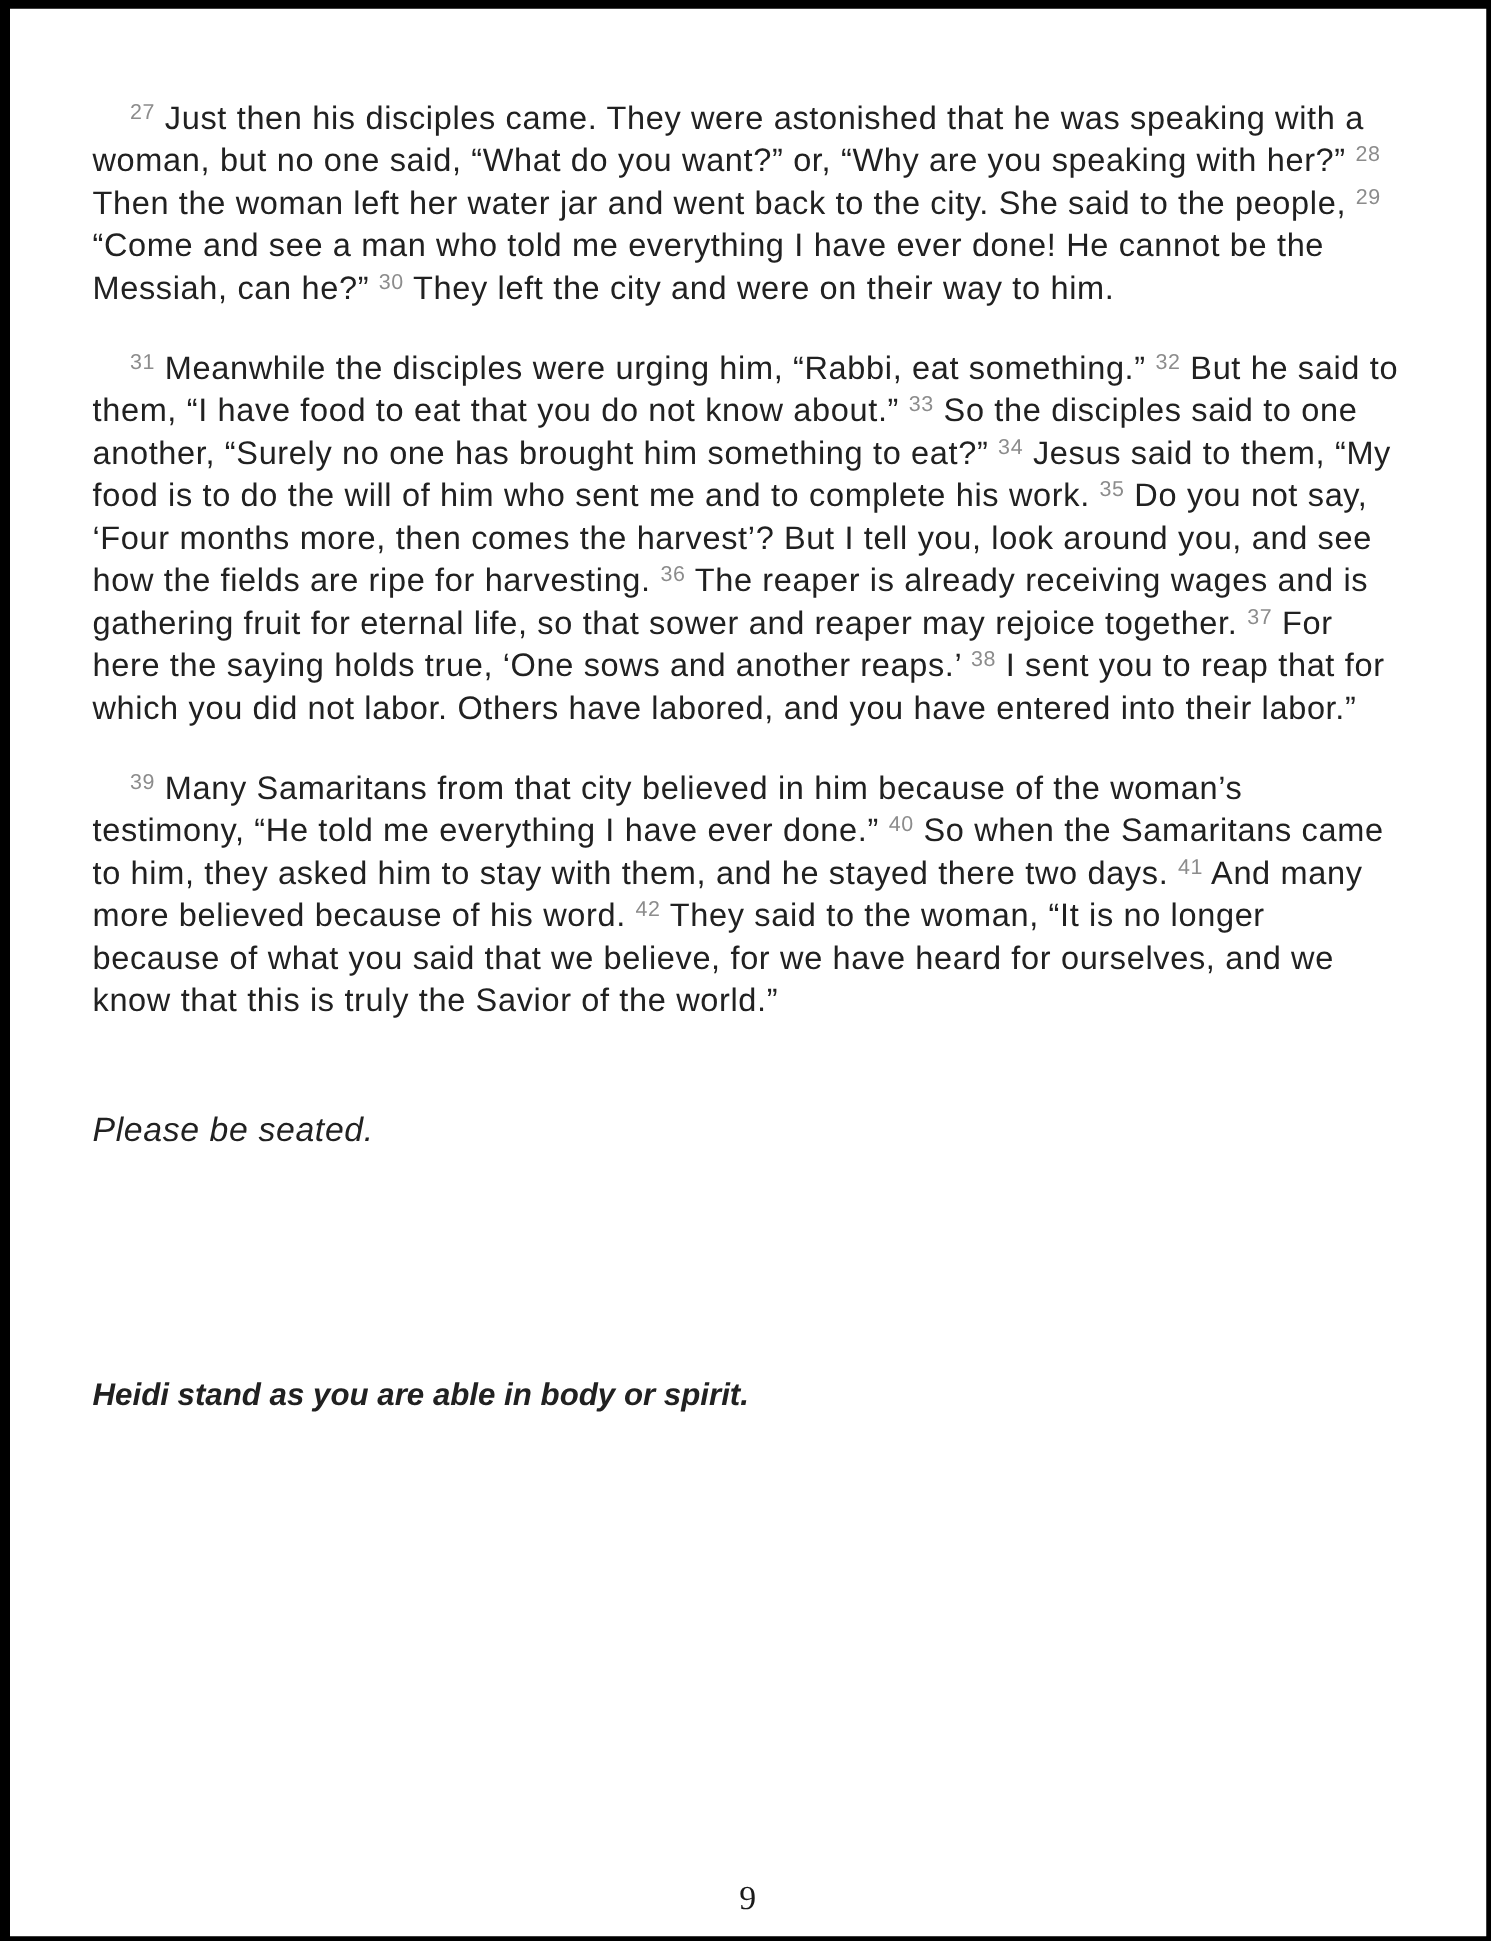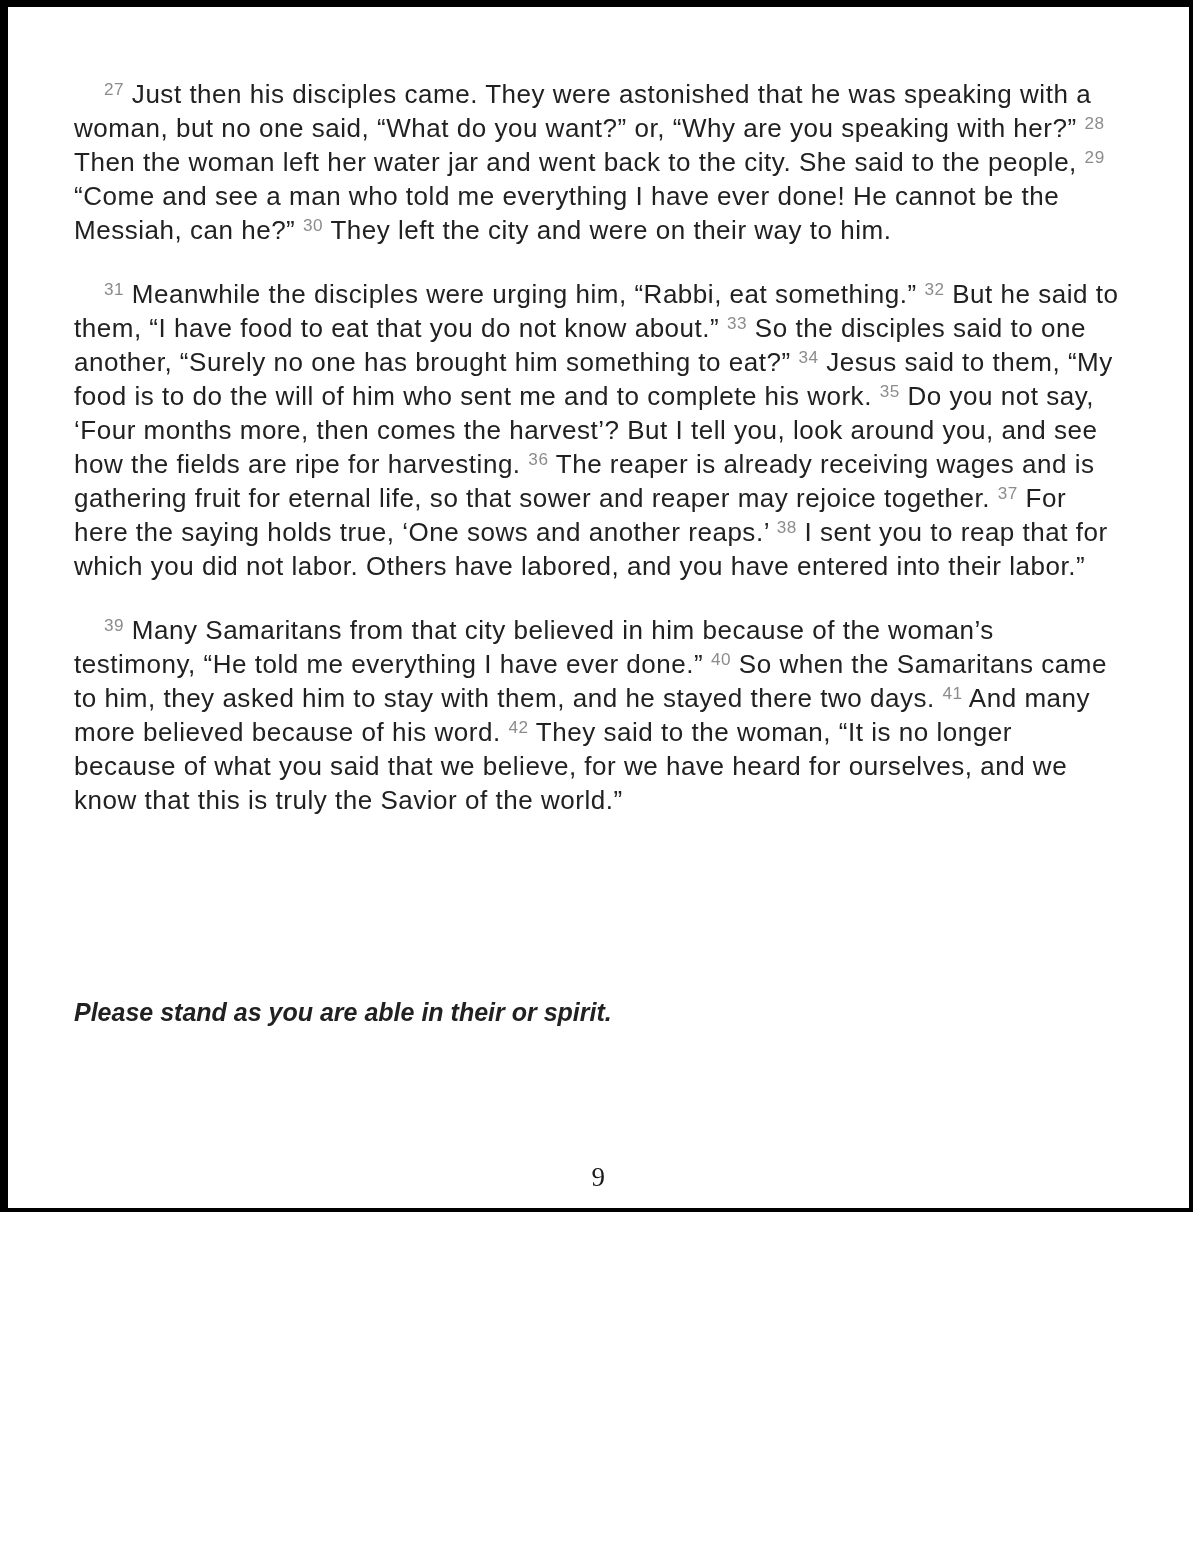--- a/index.html
+++ b/index.html
@@ -5,21 +5,21 @@
 <style>
   html, body {
     margin: 0;
     padding: 0;
     background: #ffffff;
   }
   .page {
     position: relative;
     box-sizing: border-box;
     width: 1193px;
-    height: 1212px;
+    height: 1553px;
     background: #ffffff;
     border: 4px solid #000000;
     border-left-width: 8px;
     border-top-width: 7px;
     padding: 70px 70px 0 66px;
     font-family: "Liberation Sans", "DejaVu Sans", sans-serif;
     font-size: 26px;
     line-height: 34px;
     letter-spacing: 0.02em;
     color: #212121;
@@ -70,19 +70,20 @@
 <body>
 
 <div class="page">
 
   <div class="scripture">
       <p class="verse-para"><sup class="verse-num">27</sup> Just then his disciples came. They were astonished that he was speaking with a woman, but no one said, “What do you want?” or, “Why are you speaking with her?” <sup class="verse-num">28</sup> Then the woman left her water jar and went back to the city. She said to the people, <sup class="verse-num">29</sup> “Come and see a man who told me everything I have ever done! He cannot be the Messiah, can he?” <sup class="verse-num">30</sup> They left the city and were on their way to him.</p>
       <p class="verse-para"><sup class="verse-num">31</sup> Meanwhile the disciples were urging him, “Rabbi, eat something.” <sup class="verse-num">32</sup> But he said to them, “I have food to eat that you do not know about.” <sup class="verse-num">33</sup> So the disciples said to one another, “Surely no one has brought him something to eat?” <sup class="verse-num">34</sup> Jesus said to them, “My food is to do the will of him who sent me and to complete his work. <sup class="verse-num">35</sup> Do you not say, ‘Four months more, then comes the harvest’? But I tell you, look around you, and see how the fields are ripe for harvesting. <sup class="verse-num">36</sup> The reaper is already receiving wages and is gathering fruit for eternal life, so that sower and reaper may rejoice together. <sup class="verse-num">37</sup> For here the saying holds true, ‘One sows and another reaps.’ <sup class="verse-num">38</sup> I sent you to reap that for which you did not labor. Others have labored, and you have entered into their labor.”</p>
       <p class="verse-para"><sup class="verse-num">39</sup> Many Samaritans from that city believed in him because of the woman’s testimony, “He told me everything I have ever done.” <sup class="verse-num">40</sup> So when the Samaritans came to him, they asked him to stay with them, and he stayed there two days. <sup class="verse-num">41</sup> And many more believed because of his word. <sup class="verse-num">42</sup> They said to the woman, “It is no longer because of what you said that we believe, for we have heard for ourselves, and we know that this is truly the Savior of the world.”</p>
     </div>
 
+  <p class="rubric-seated">Please be seated.</p>
 
 
-  <p class="rubric-stand">Please stand as you are able in their or spirit.</p>
+  <p class="rubric-stand">Heidi stand as you are able in body or spirit.</p>
 
   <div class="page-number">9</div>
 
 </div>
 
 </body></html>

